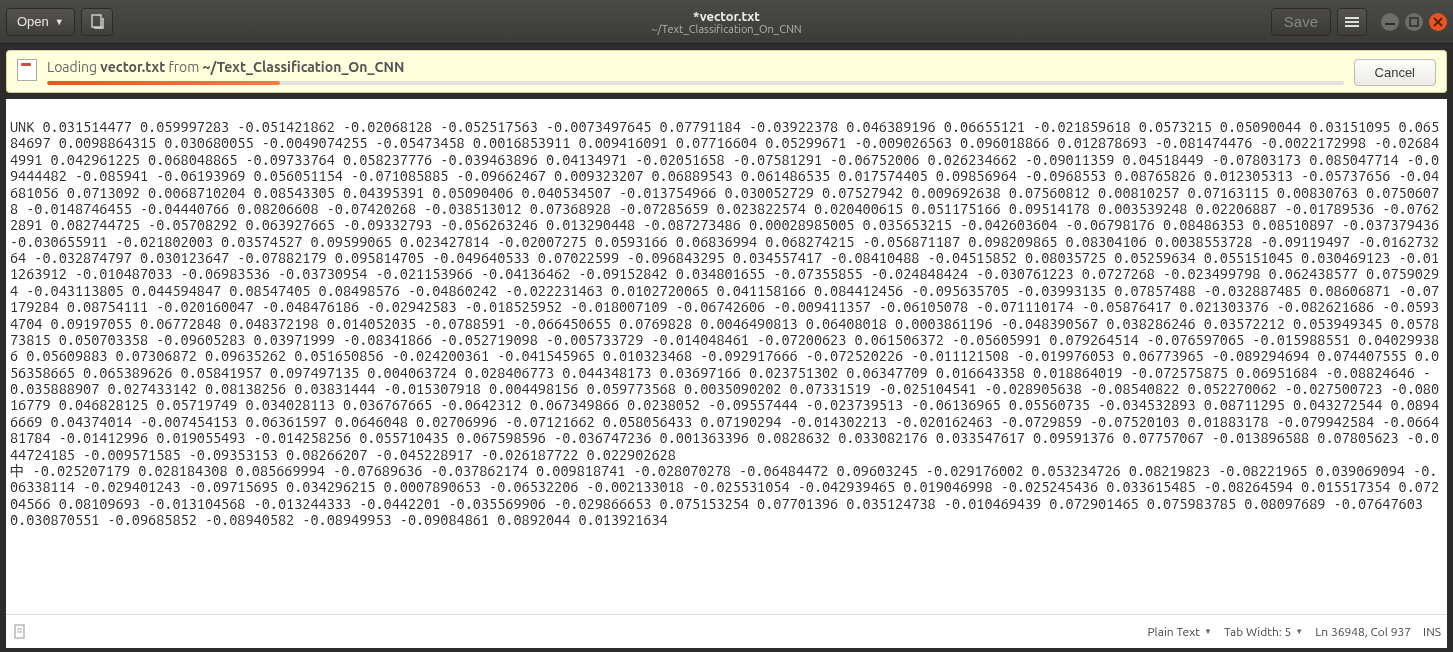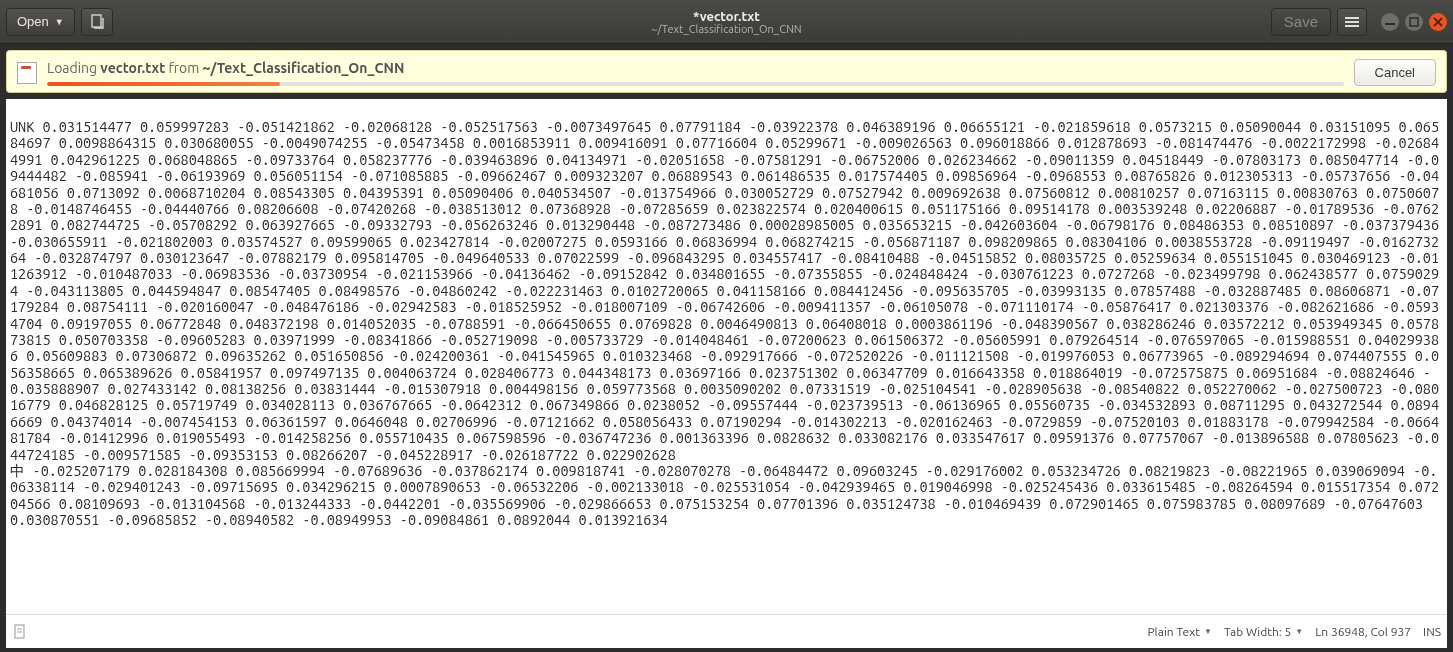--- a/index.html
+++ b/index.html
@@ -87,21 +87,20 @@
     .wc-close { background:#e95420; color:#5a1f07; }
     
     .infobar {
       background: #feffdc;
       border: 1px solid #d8d49a;
       border-bottom: 1px solid #cfca8d;
       margin: 6px;
       border-radius: 4px;
       padding: 8px 10px 6px 10px;
       display: flex;
-      align-items: center;
       gap: 10px;
       position: relative;
     }
     .file-icon {
       width: 20px; height: 22px;
       background: #fff;
       border: 1px solid #aaa;
       position:relative;
     }
     .file-icon::before {

